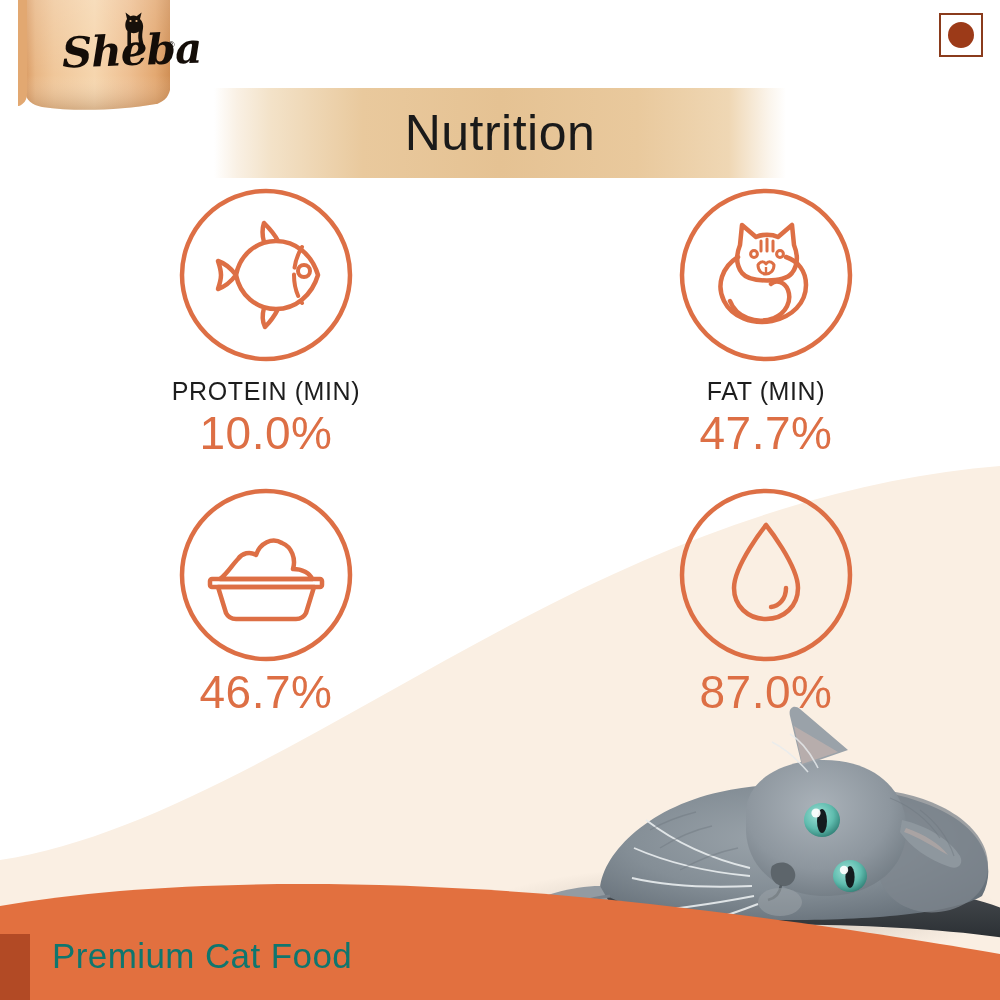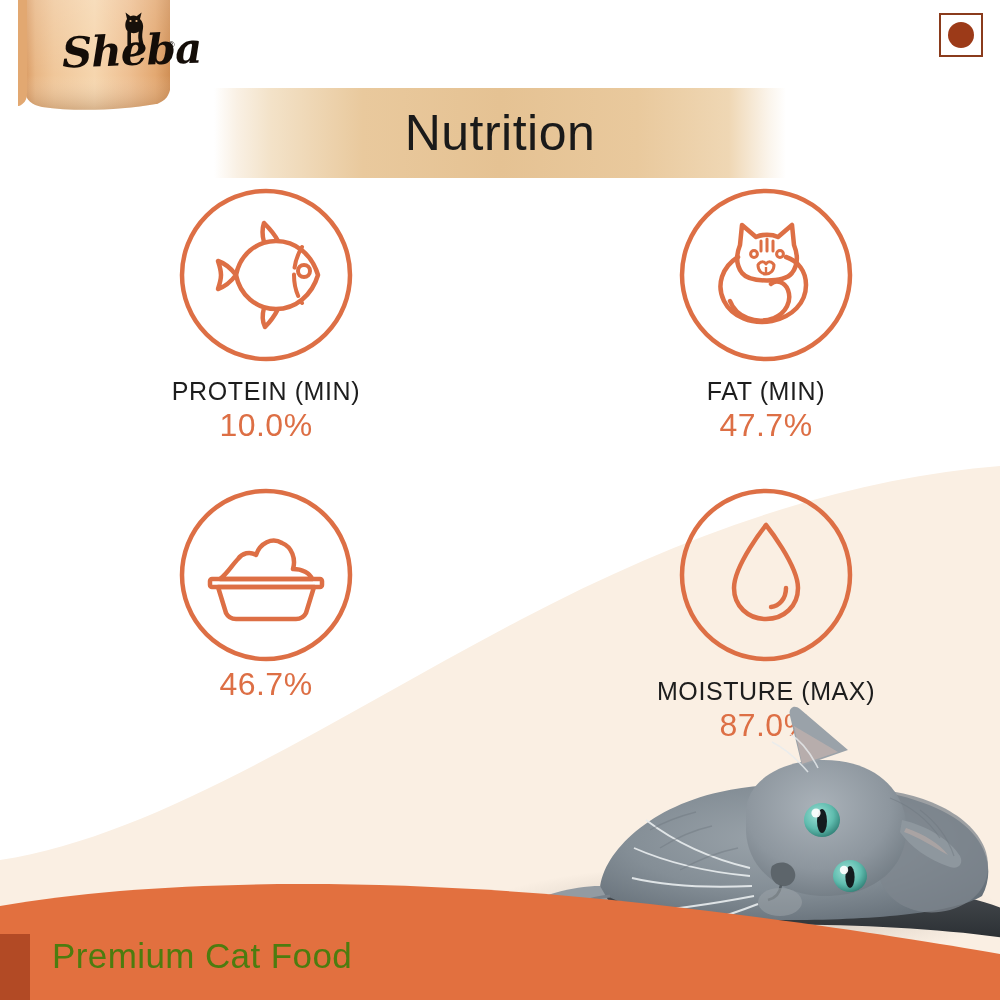--- a/index.html
+++ b/index.html
@@ -95,41 +95,41 @@
   .nutrient-label{
     margin-top:12px;
     font-size:25px;
     color:#1d1d1d;
     letter-spacing:0.6px;
     font-family:"Liberation Sans", sans-serif;
     white-space:nowrap;
   }
   .nutrient-value{
     margin-top:2px;
-    font-size:32px;
+    font-size:46px;
     color:#dd6f45;
     font-family:"Liberation Sans", sans-serif;
     font-weight:400;
     letter-spacing:0.5px;
     line-height:1.1;
   }
 
   
   #cat-photo{
     position:absolute;right:-10px;bottom:40px;
     width:560px;height:280px;
   }
 
   
   #bottom-banner{
     position:absolute;left:0;bottom:0;width:1000px;height:130px;
   }
   #bottom-banner-text{
     position:absolute;left:52px;bottom:24px;
-    font-size:35px;color:#4d7c0f;
+    font-size:35px;color:#0f766e;
     letter-spacing:0.4px;
     font-family:"Liberation Sans", sans-serif;
   }
   #left-edge-strip{
     position:absolute;left:0;bottom:0;width:30px;height:66px;
     background:#b24a25;
   }
 </style>
 </head>
 <body>
@@ -241,21 +241,20 @@
     </div>
 
     <div class="nutrient-cell">
       <div class="nutrient-icon-wrap">
         <svg width="180" height="180" viewBox="0 0 180 180">
           <circle cx="90" cy="90" r="84" fill="none" stroke="#dd6f45" stroke-width="4.5"></circle>
           <path d="M90,40 C90,40 58,80 58,103 C58,121 72,134 90,134 C108,134 122,121 122,103 C122,80 90,40 90,40 Z" fill="none" stroke="#dd6f45" stroke-width="4.5" stroke-linejoin="round"></path>
           <path d="M110,103 C110,114 103,121 95,122" fill="none" stroke="#dd6f45" stroke-width="4.5" stroke-linecap="round"></path>
         </svg>
       </div>
-      <div class="nutrient-label">MOISTURE (MAX)</div>
       <div class="nutrient-value">87.0%</div>
     </div>
   </div>
 
   <div id="cat-photo">
     <svg width="560" height="280" viewBox="0 0 560 280">
       <defs>
         <radialGradient id="furBody" cx="45%" cy="40%" r="70%">
           <stop offset="0%" stop-color="#9aa3aa"></stop>
           <stop offset="55%" stop-color="#848e96"></stop>

